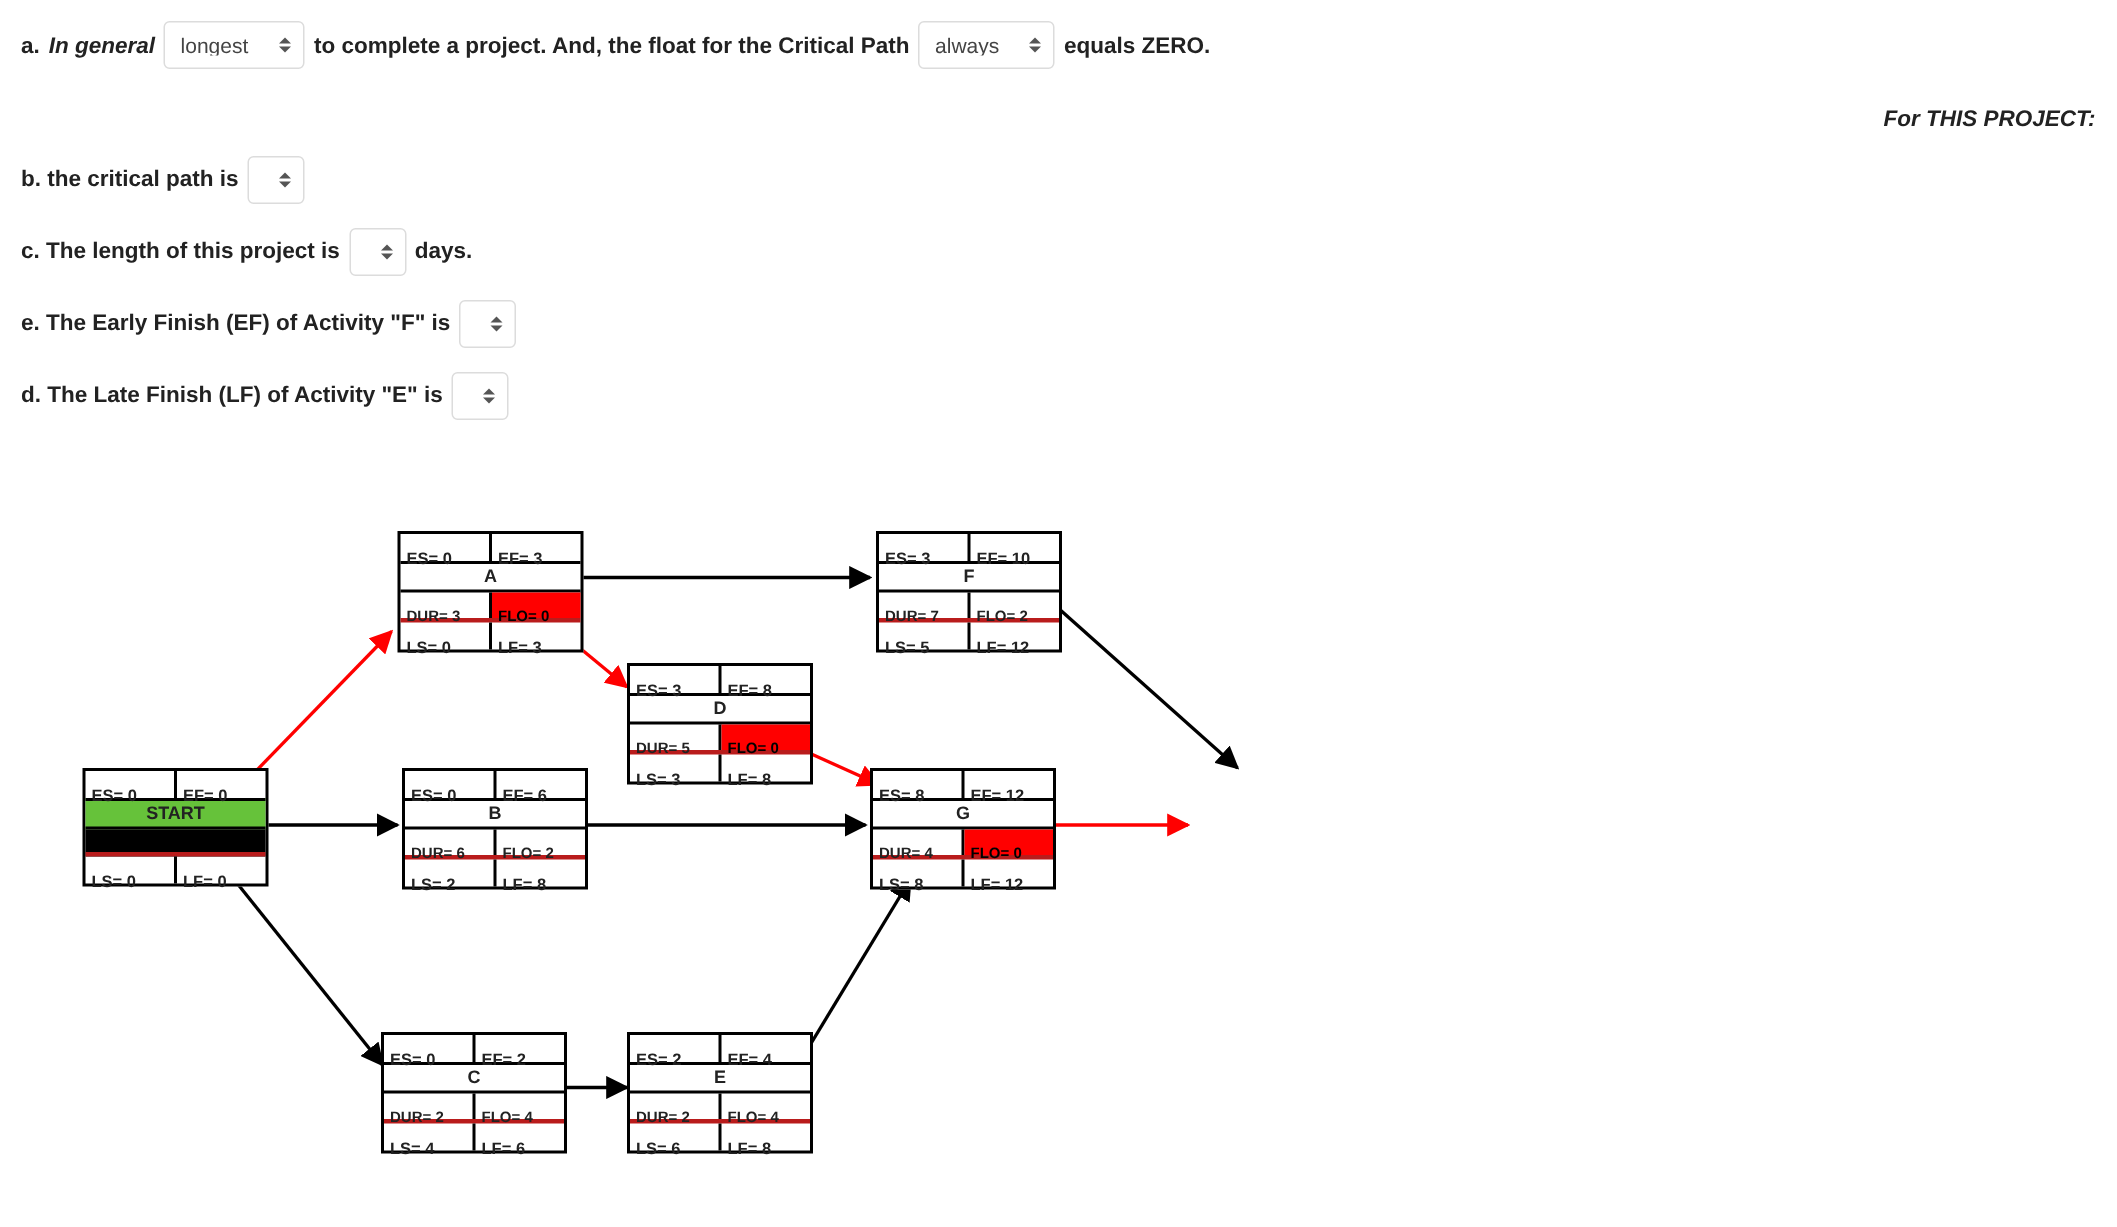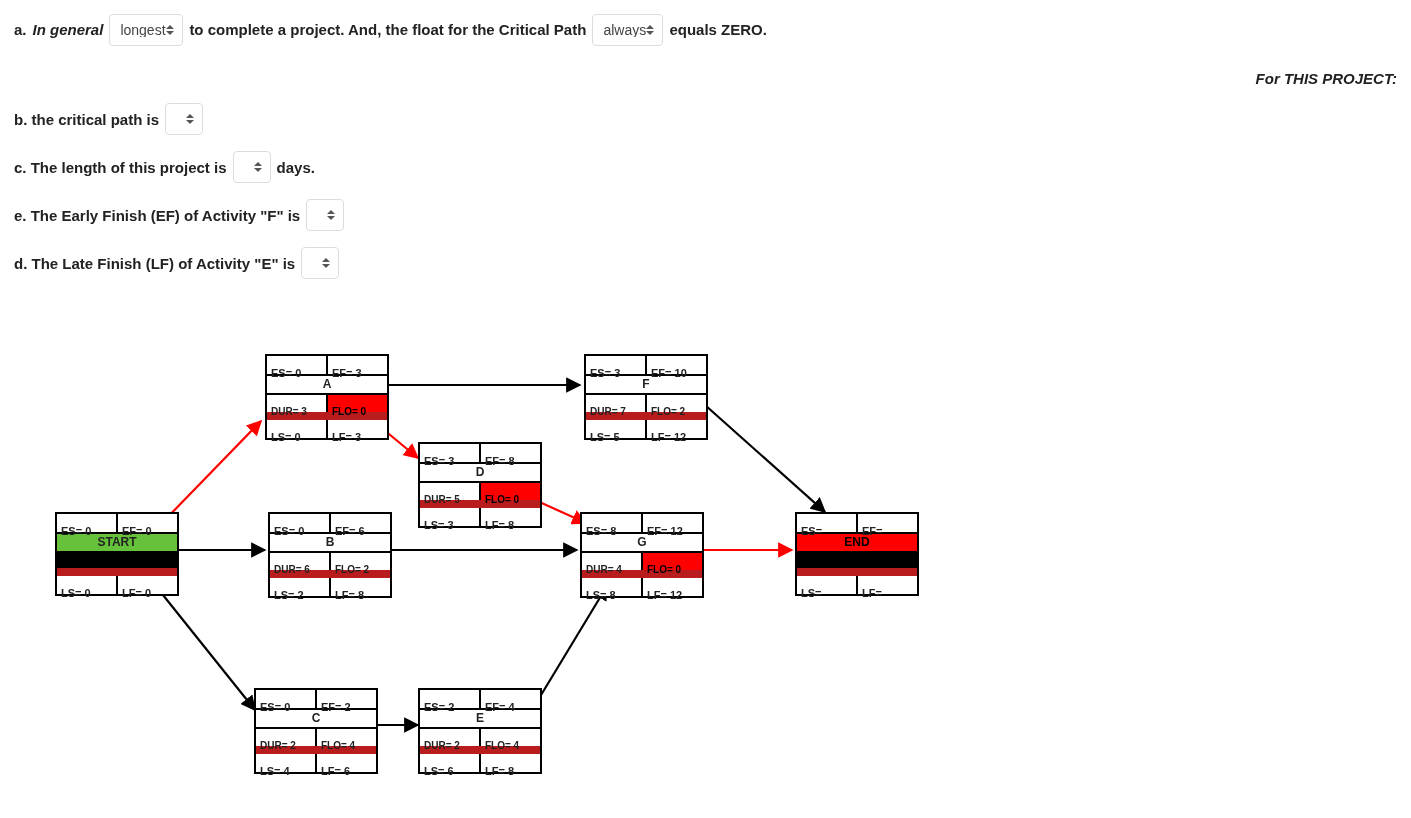--- a/index.html
+++ b/index.html
@@ -2,21 +2,21 @@
 <html><head>
 <meta charset="utf-8">
 <style>
   html,body{margin:0;padding:0;font-family:"Segoe UI",Arial,Helvetica,sans-serif;font-size:15px;
             color:#222;background:#fff;-webkit-font-smoothing:antialiased;}
   .page{width:1411px;height:818px;position:relative;padding:14px 14px 0 14px;box-sizing:border-box;}
   .q-line{display:flex;flex-wrap:wrap;align-items:center;gap:6px;font-weight:700;margin-bottom:14px;line-height:2.1;}
   .q-line .lead{font-style:italic;font-weight:700;}
   .q-line span.normal{font-weight:700;}
   .sel{appearance:none;-webkit-appearance:none;border:1px solid #dcdcdc;border-radius:4px;background:#fff;
-       color:#bfbfbf;font-size:14px;font-weight:400;height:32px;padding:3px 16px 3px 10px;cursor:pointer;
+       color:#bfbfbf;font-size:14px;font-weight:400;height:32px;padding:3px 36px 3px 10px;cursor:pointer;
        font-family:inherit;position:relative;line-height:1;}
   .sel.has-val{color:#444;}
   .sel-wrap{position:relative;display:inline-block;}
   .sel-wrap::after{content:"";position:absolute;right:10px;top:50%;width:0;height:0;pointer-events:none;
                    border-left:4px solid transparent;border-right:4px solid transparent;}
   .sel-wrap::before{content:"";position:absolute;right:10px;top:50%;width:0;height:0;pointer-events:none;
                     border-left:4px solid transparent;border-right:4px solid transparent;}
   .sel-wrap .arw{position:absolute;right:9px;top:50%;transform:translateY(-50%);pointer-events:none;
                  display:flex;flex-direction:column;gap:2px;}
   .sel-wrap .arw .u{width:0;height:0;border-left:4px solid transparent;border-right:4px solid transparent;
@@ -30,21 +30,21 @@
   
   .diagram{position:absolute;left:40px;top:350px;width:920px;height:440px;}
   .node{position:absolute;width:120px;border:2px solid #000;background:#fff;
         font-family:Arial,Helvetica,sans-serif;}
   .node .row{display:flex;height:18px;font-size:11px;}
   .node .cell{flex:1;border-right:2px solid #000;padding:11px 3px 0 4px;white-space:nowrap;
               font-weight:700;}
   .node .cell:last-child{border-right:none;}
   .node .namebar{height:17px;text-align:center;font-size:12px;font-weight:700;border-top:2px solid #000;
                  border-bottom:2px solid #000;line-height:16px;}
-  .node .midrow{display:flex;height:17px;font-size:10px;border-bottom:8px solid #b91c1c;}
+  .node .midrow{display:flex;height:17px;font-size:10px;border-bottom:3px solid #b91c1c;}
   .node .midrow .cell{font-weight:700;}
   .node .botrow{display:flex;height:18px;font-size:11px;}
   .flo0{background:#ff0000;color:#000;}
   .node.start .namebar{background:#66c23a;}
   .node.start .midrow{background:#000;height:15px;}
   .node.end   .namebar{background:#ff0000;color:#000;}
   .node.end   .midrow{background:#000;height:15px;}
   svg.edges{position:absolute;left:0;top:0;width:100%;height:100%;overflow:visible;}
   .edge{stroke:#000;stroke-width:2.2;fill:none;}
   .edge.red{stroke:#ff0000;}
@@ -274,27 +274,15 @@
     <div class="midrow">
           <div class="cell">DUR=  4</div>
           <div class="cell flo0">FLO=  0</div>
         </div>
     <div class="botrow">
           <div class="cell">LS= 8</div>
           <div class="cell">LF=  12</div>
         </div>
   </div>
 
-  <div class="node end" style="left:755px;top:162px">
-    <div class="row">
-          <div class="cell">ES=</div>
-          <div class="cell">EF=</div>
-        </div>
-    <div class="namebar">END</div>
-    <div class="midrow"></div>
-    <div class="botrow">
-          <div class="cell">LS=</div>
-          <div class="cell">LF=</div>
-        </div>
-  </div>
 </div>
 
 </div>
 
 </body></html>

